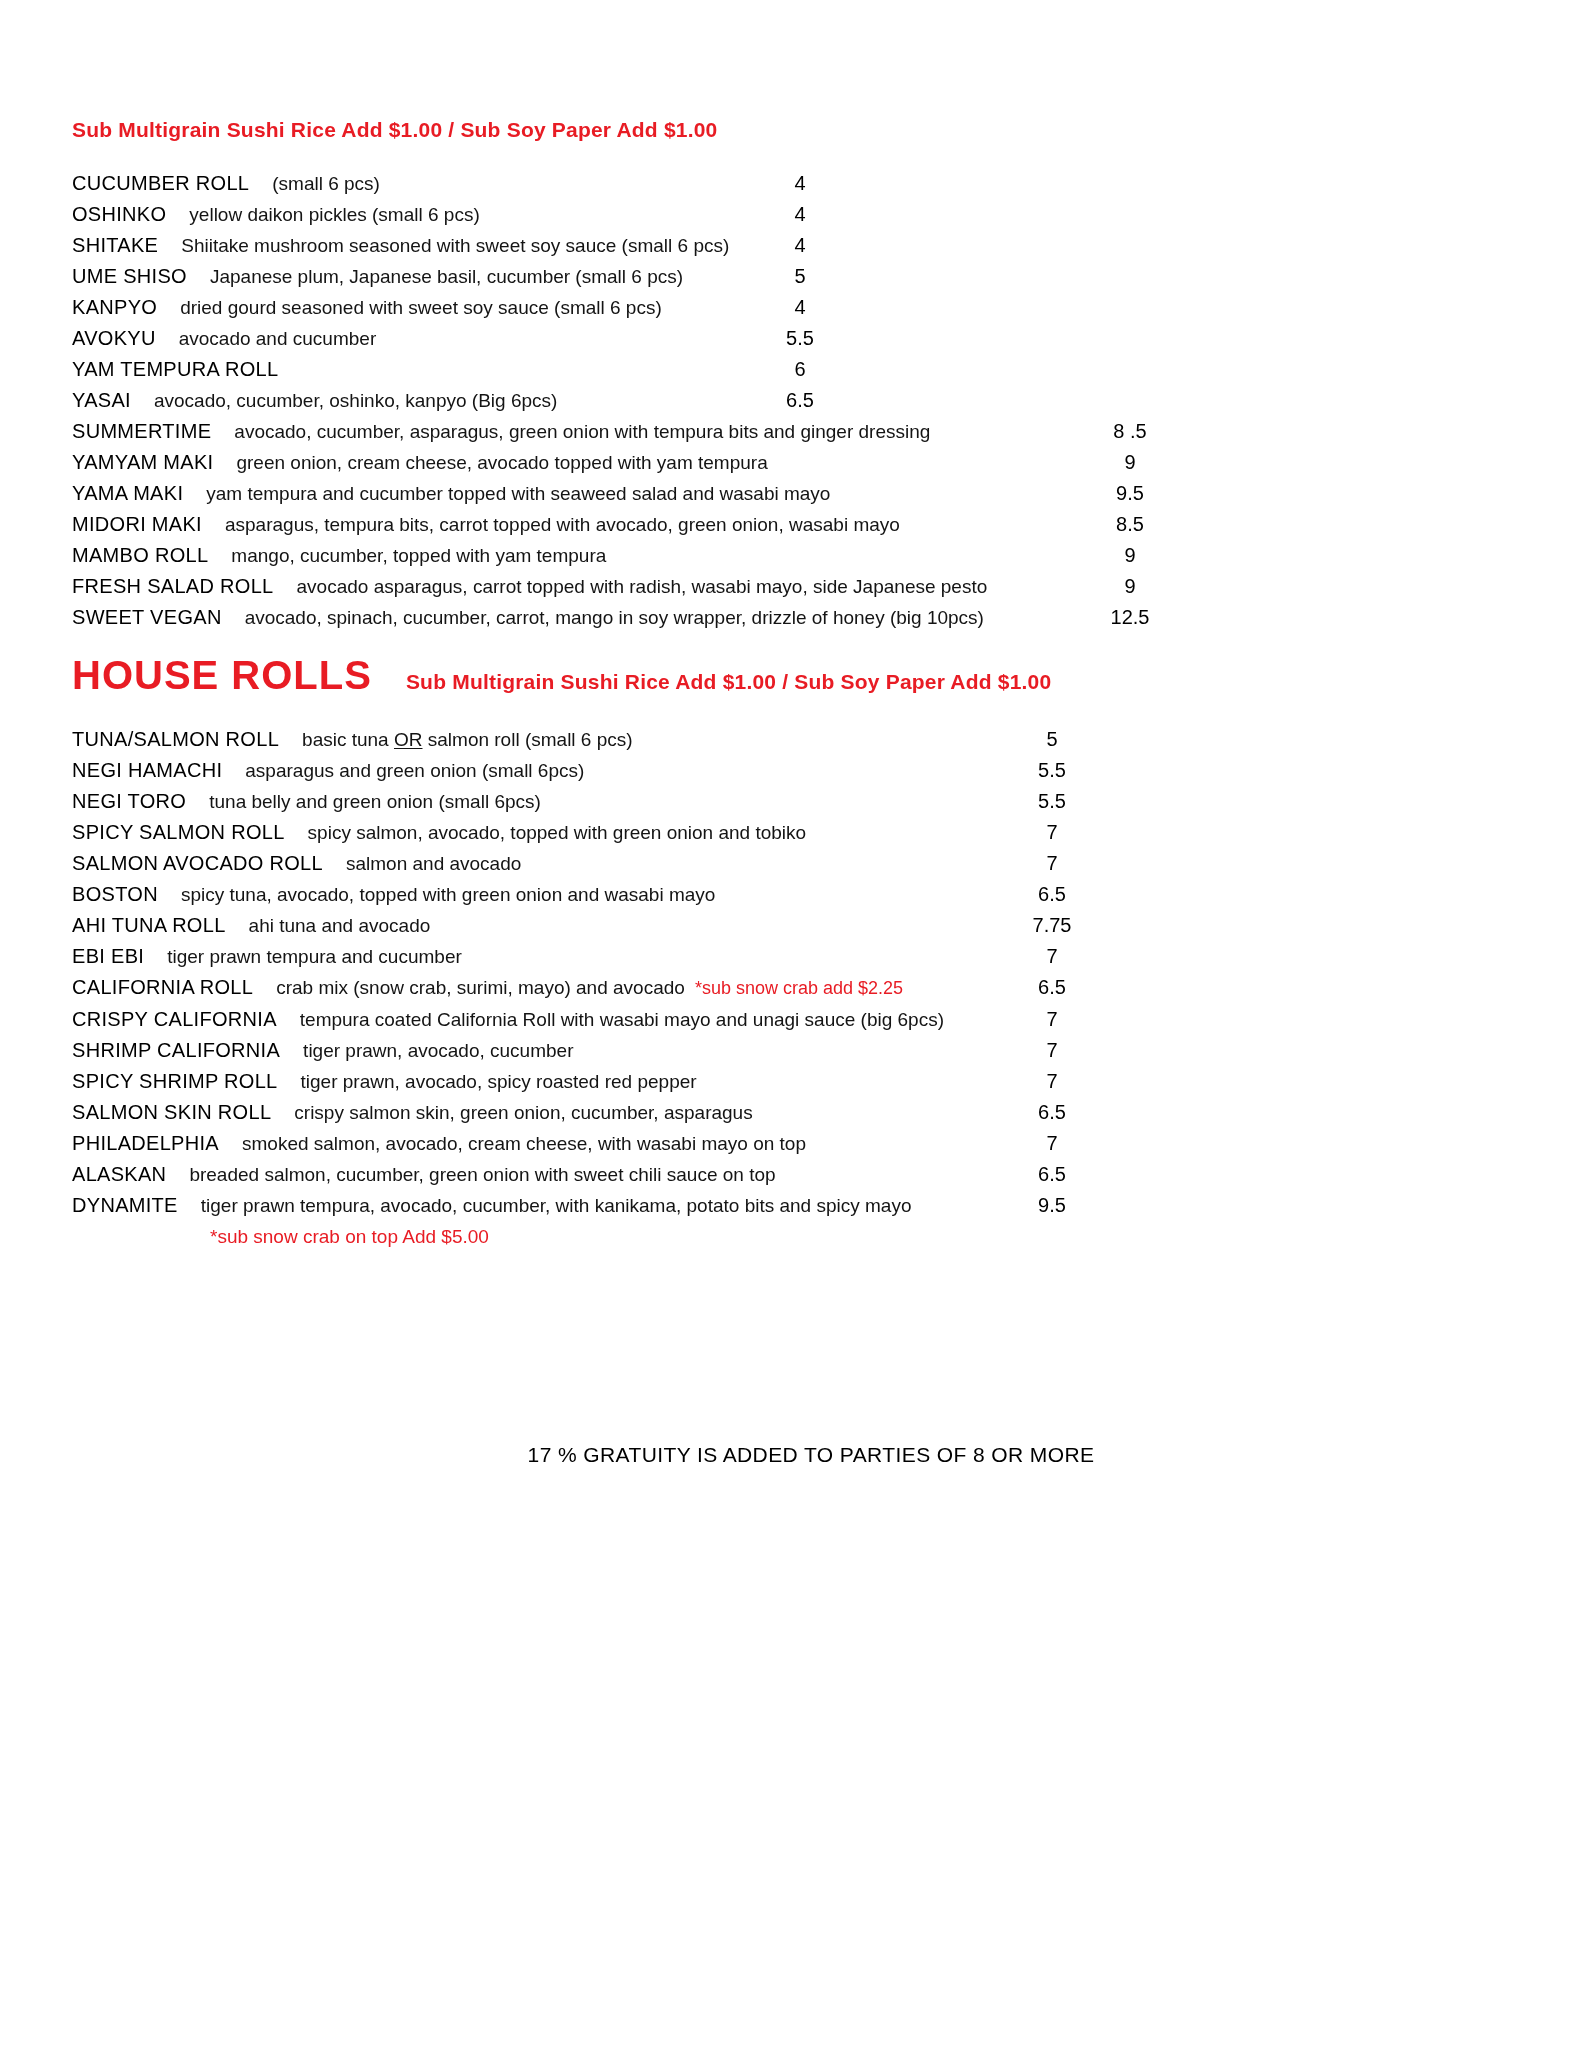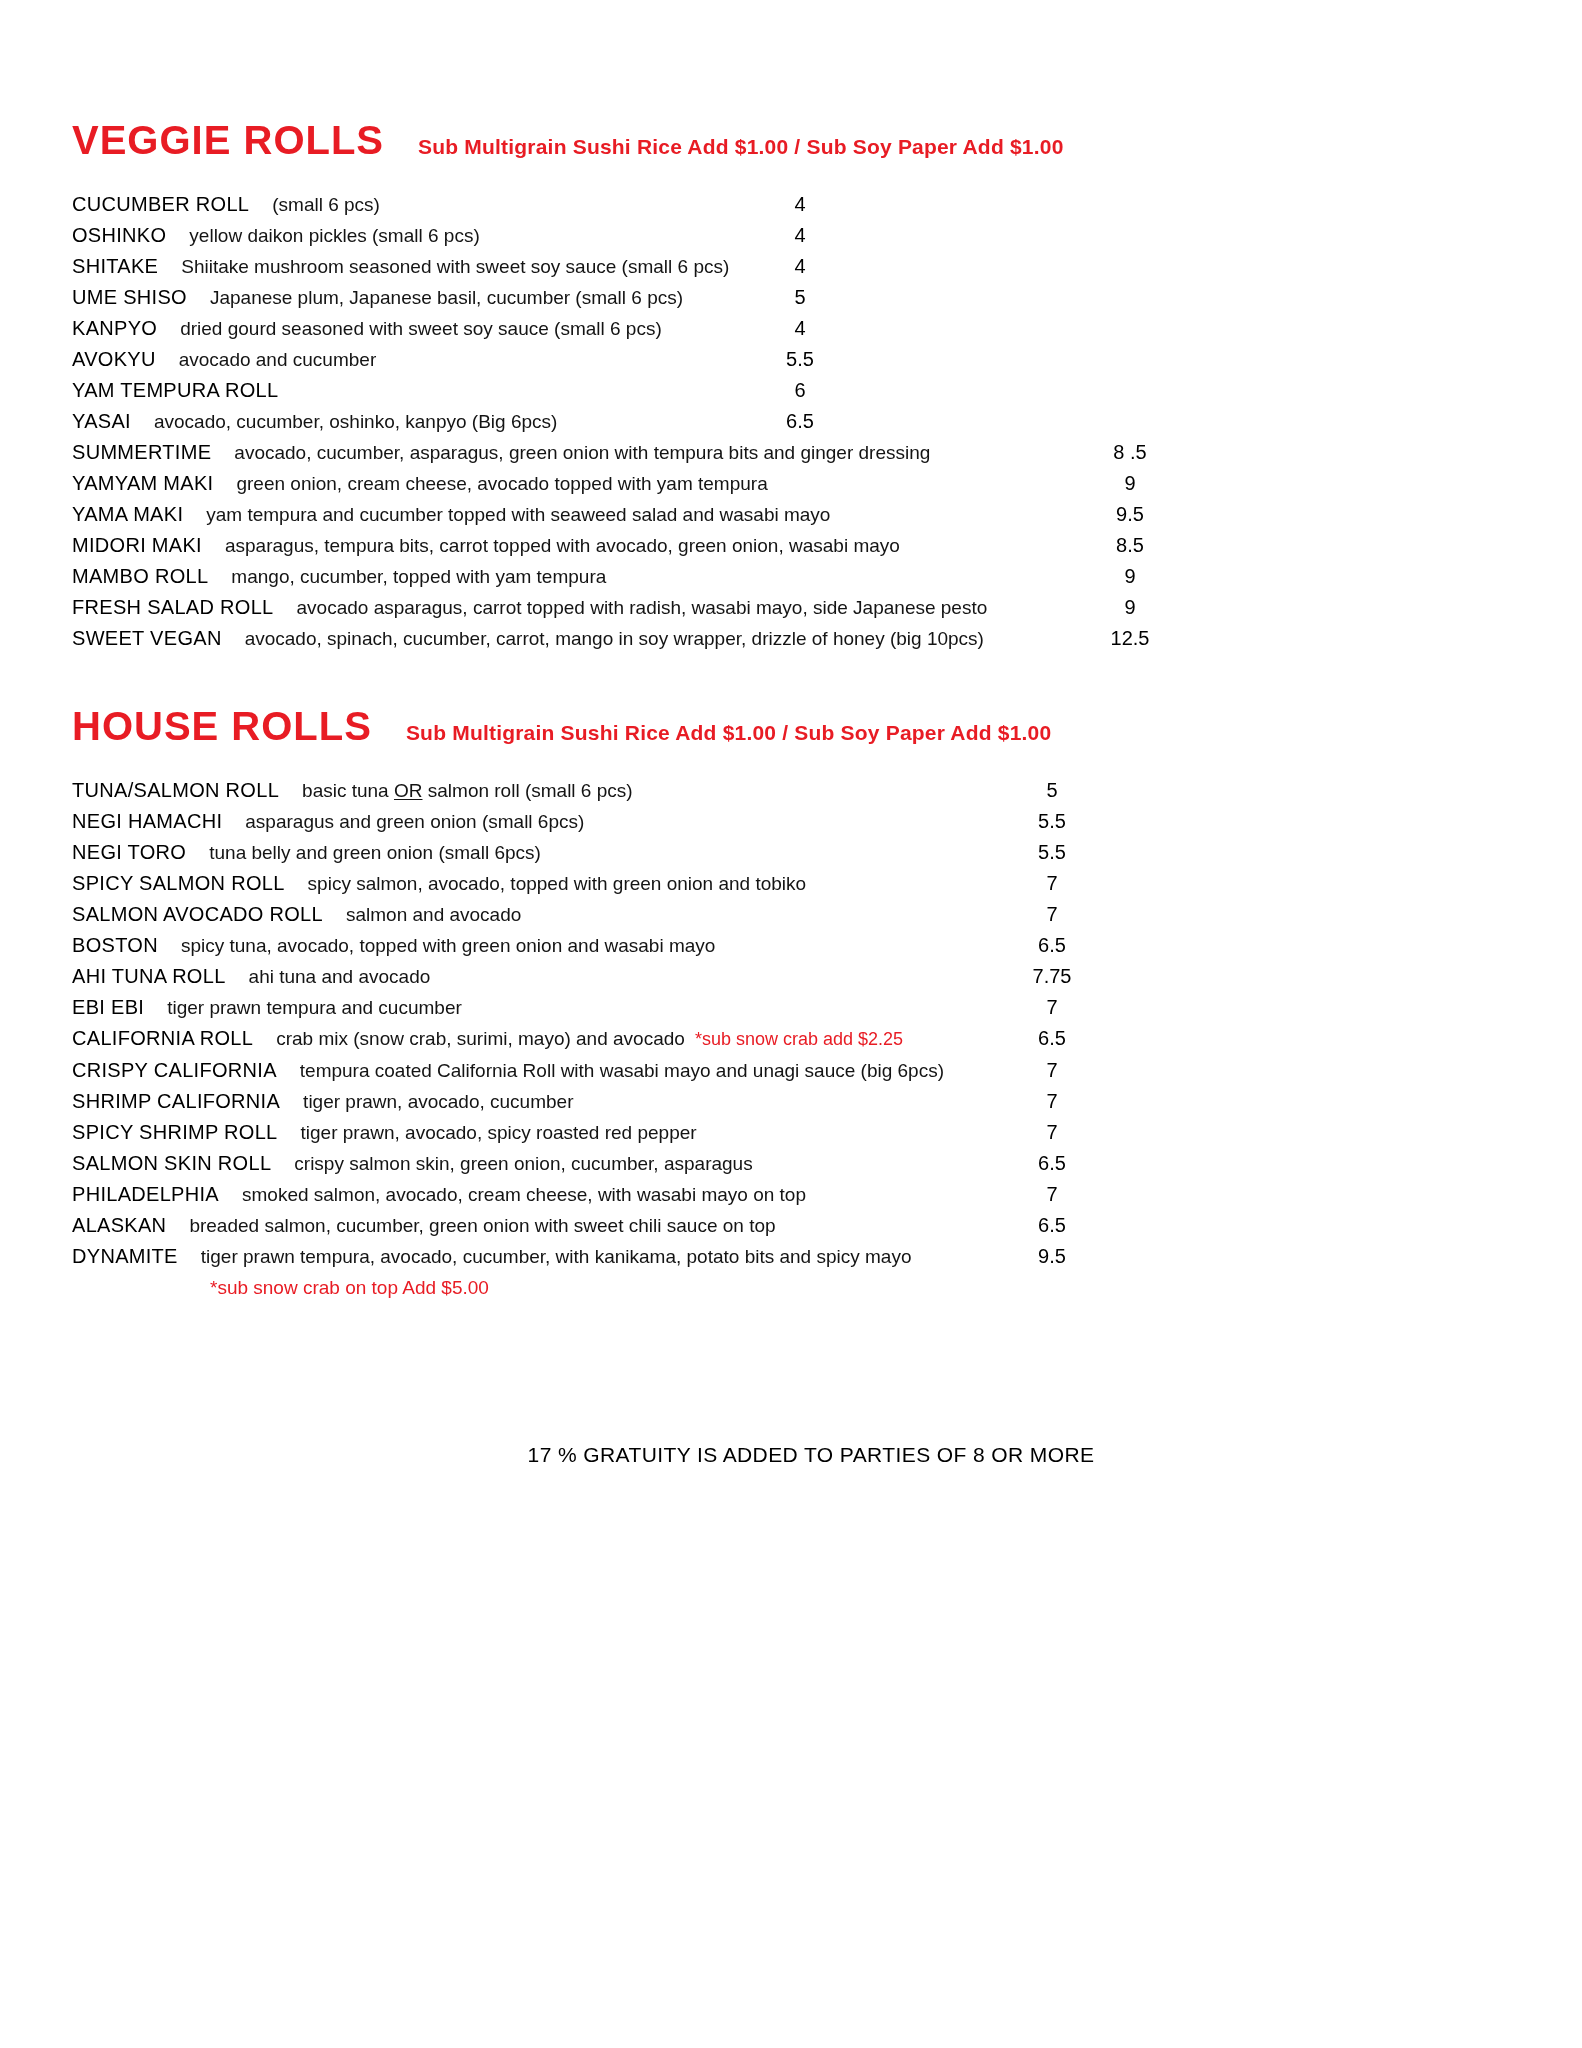--- a/index.html
+++ b/index.html
@@ -37,34 +37,33 @@
     position:absolute; top:0;
     transform:translateX(-50%);
     color:#000000; font-size:20px;
   }
   .p-a { left:728px; }
   .p-b { left:1018px;margin-left:40px; }
   .p-c { left:980px; }
   .note-line {
     color:#e81c24; margin-left:138px; line-height:31px; font-size:19px; white-space:nowrap;
   }
-  .section-house { margin-top:50px; }
+  .section-house { margin-top:20px; }
   .footer {
     position:absolute; top:1443px; left:0; width:100%;
     text-align:center; font-size:21px; color:#000000; letter-spacing:0.4px;padding-left:40px;
   }
 </style>
 </head>
 <body>
 
 <div class="page">
 
   <section class="menu-section section-veggie">
     <div class="section-head">
-      <span class="section-title">VEGGIE ROLLS</span>
       <span class="section-sub">Sub Multigrain Sushi Rice Add $1.00 / Sub Soy Paper Add $1.00</span>
     </div>
     <div class="rows">
         <div class="row"><span class="iname">CUCUMBER ROLL</span><span class="idesc">(small 6 pcs)</span><span class="price p-a">4</span></div>
         <div class="row"><span class="iname">OSHINKO</span><span class="idesc">yellow daikon pickles (small 6 pcs)</span><span class="price p-a">4</span></div>
         <div class="row"><span class="iname">SHITAKE</span><span class="idesc">Shiitake mushroom seasoned with sweet soy sauce (small 6 pcs)</span><span class="price p-a">4</span></div>
         <div class="row"><span class="iname">UME SHISO</span><span class="idesc">Japanese plum, Japanese basil, cucumber (small 6 pcs)</span><span class="price p-a">5</span></div>
         <div class="row"><span class="iname">KANPYO</span><span class="idesc">dried gourd seasoned with sweet soy sauce (small 6 pcs)</span><span class="price p-a">4</span></div>
         <div class="row"><span class="iname">AVOKYU</span><span class="idesc">avocado and cucumber</span><span class="price p-a">5.5</span></div>
         <div class="row"><span class="iname">YAM TEMPURA ROLL</span><span class="price p-a">6</span></div>

